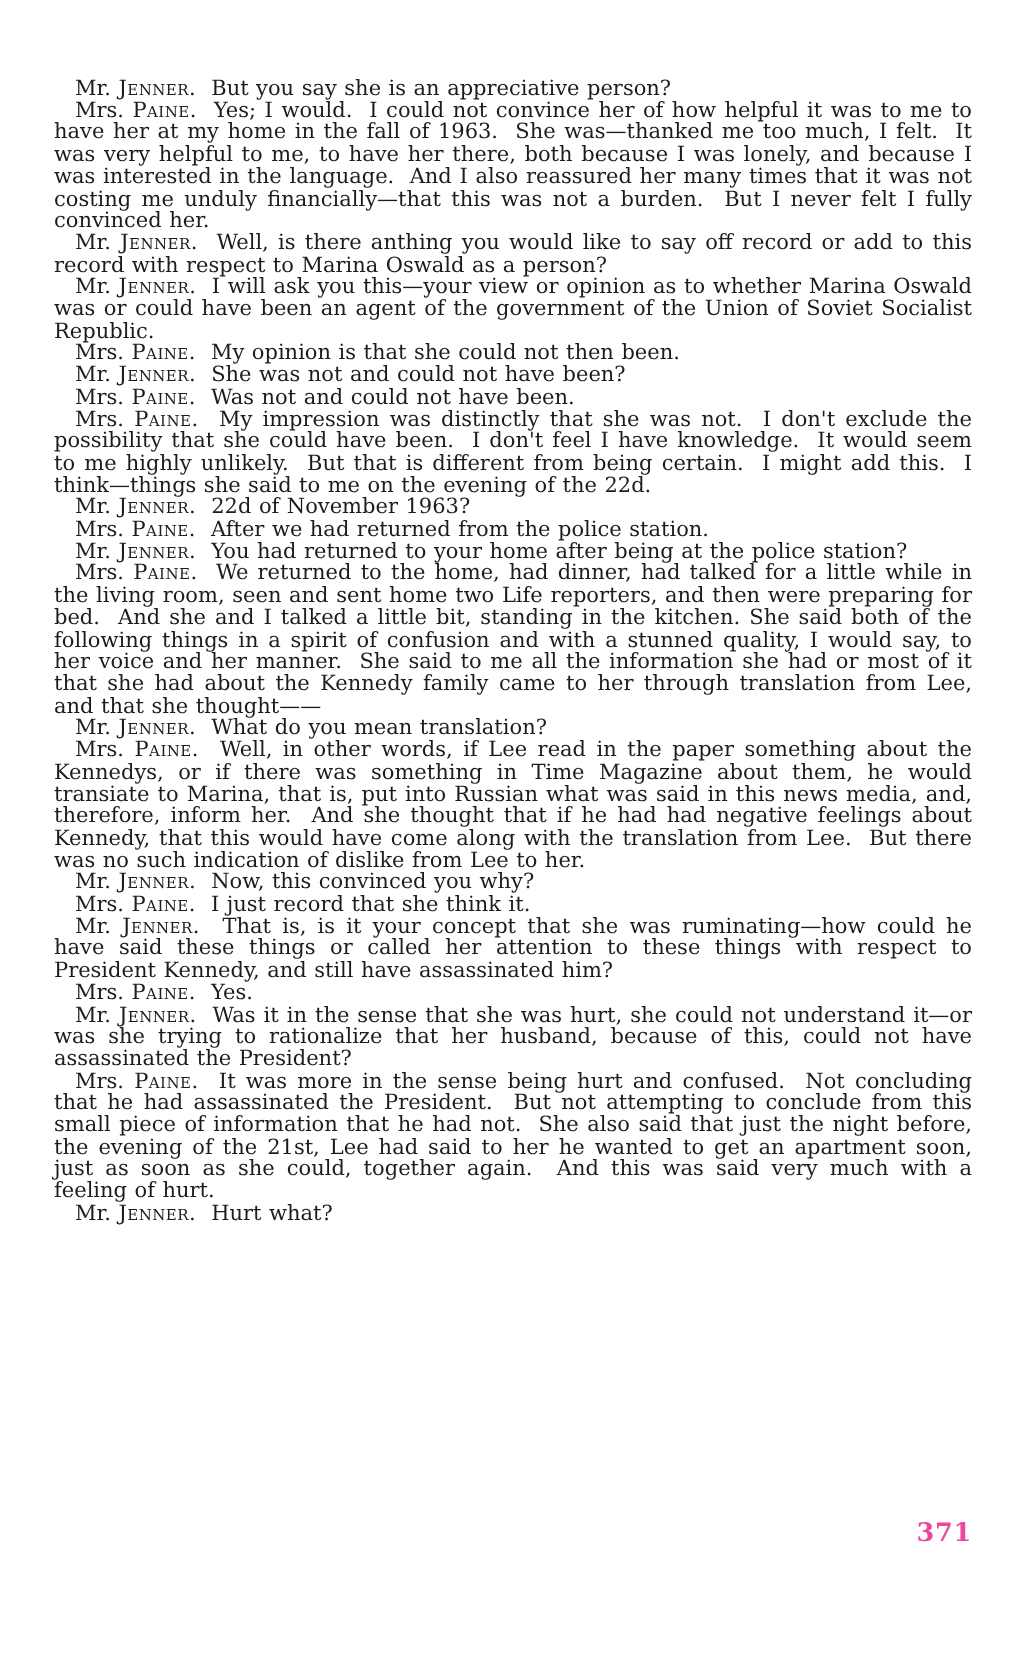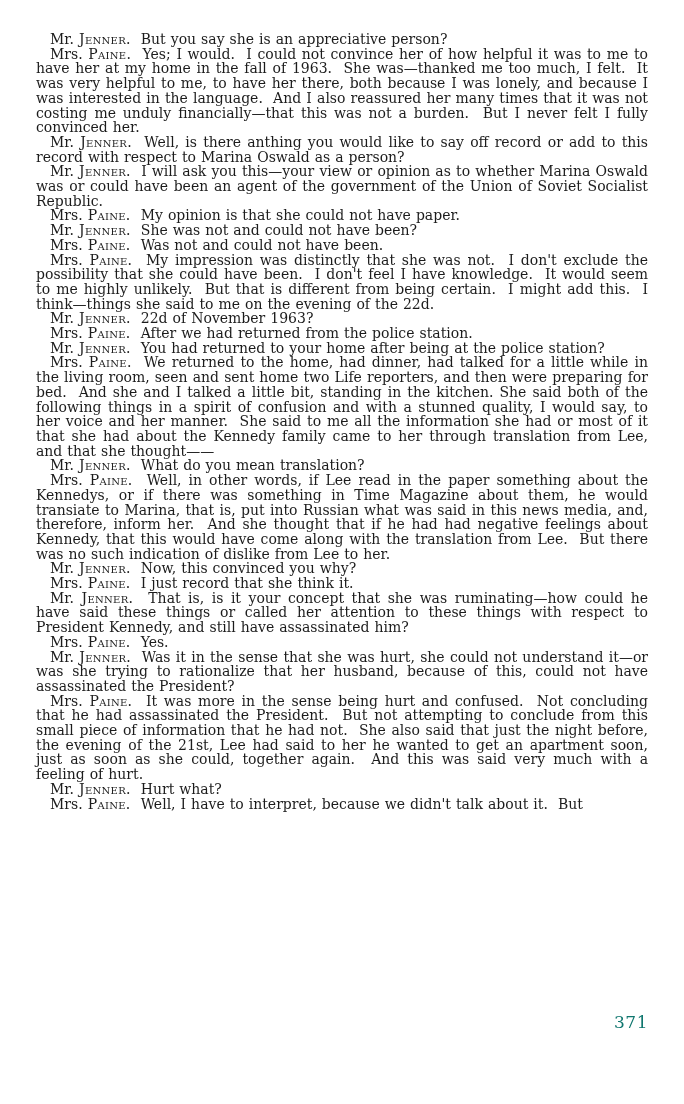--- a/index.html
+++ b/index.html
@@ -11,21 +11,21 @@
     position: relative;
     width: 684px;
     height: 1104px;
     background: #ffffff;
     overflow: hidden;
     font-family: "DejaVu Serif", "Liberation Serif", serif;
     color: #1c1c1c;
   }
   .transcript {
     position: absolute;
-    top: 32px;
+    top: 52px;
     left: 36px;
     width: 612px;
   }
   .para {
     margin: 0;
     font-size: 14px;
     line-height: 14.7px;
     text-align: justify;
     text-indent: 14px;
     white-space: pre-wrap;
@@ -34,47 +34,46 @@
   .speaker-title { }
   .speaker-name {
     font-variant: small-caps;
     letter-spacing: 0.3px;
   }
   .page-number {
     position: absolute;
     top: 1012px;
     right: 36px;
     font-size: 17px;
-    font-weight: normal;
+    font-weight: bold;
     letter-spacing: 0.5px;
-    color: #0f766e;
+    color: #ec4899;
   }
 </style>
 </head>
 <body>
 
 <div class="page">
   <div class="transcript" id="transcript">
       <p class="para"><span class="speaker-title">Mr.</span> <span class="speaker-name">Jenner.</span>  <span class="speech">But you say she is an appreciative person?</span></p>
       <p class="para"><span class="speaker-title">Mrs.</span> <span class="speaker-name">Paine.</span>  <span class="speech">Yes; I would.  I could not convince her of how helpful it was to me to have her at my home in the fall of 1963.  She was—thanked me too much, I felt.  It was very helpful to me, to have her there, both because I was lonely, and because I was interested in the language.  And I also reassured her many times that it was not costing me unduly financially—that this was not a burden.  But I never felt I fully convinced her.</span></p>
       <p class="para"><span class="speaker-title">Mr.</span> <span class="speaker-name">Jenner.</span>  <span class="speech">Well, is there anthing you would like to say off record or add to this record with respect to Marina Oswald as a person?</span></p>
       <p class="para"><span class="speaker-title">Mr.</span> <span class="speaker-name">Jenner.</span>  <span class="speech">I will ask you this—your view or opinion as to whether Marina Oswald was or could have been an agent of the government of the Union of Soviet Socialist Republic.</span></p>
-      <p class="para"><span class="speaker-title">Mrs.</span> <span class="speaker-name">Paine.</span>  <span class="speech">My opinion is that she could not have paper.</span></p>
+      <p class="para"><span class="speaker-title">Mrs.</span> <span class="speaker-name">Paine.</span>  <span class="speech">My opinion is that she could not then been.</span></p>
       <p class="para"><span class="speaker-title">Mr.</span> <span class="speaker-name">Jenner.</span>  <span class="speech">She was not and could not have been?</span></p>
       <p class="para"><span class="speaker-title">Mrs.</span> <span class="speaker-name">Paine.</span>  <span class="speech">Was not and could not have been.</span></p>
       <p class="para"><span class="speaker-title">Mrs.</span> <span class="speaker-name">Paine.</span>  <span class="speech">My impression was distinctly that she was not.  I don't exclude the possibility that she could have been.  I don't feel I have knowledge.  It would seem to me highly unlikely.  But that is different from being certain.  I might add this.  I think—things she said to me on the evening of the 22d.</span></p>
       <p class="para"><span class="speaker-title">Mr.</span> <span class="speaker-name">Jenner.</span>  <span class="speech">22d of November 1963?</span></p>
       <p class="para"><span class="speaker-title">Mrs.</span> <span class="speaker-name">Paine.</span>  <span class="speech">After we had returned from the police station.</span></p>
       <p class="para"><span class="speaker-title">Mr.</span> <span class="speaker-name">Jenner.</span>  <span class="speech">You had returned to your home after being at the police station?</span></p>
       <p class="para"><span class="speaker-title">Mrs.</span> <span class="speaker-name">Paine.</span>  <span class="speech">We returned to the home, had dinner, had talked for a little while in the living room, seen and sent home two Life reporters, and then were preparing for bed.  And she and I talked a little bit, standing in the kitchen. She said both of the following things in a spirit of confusion and with a stunned quality, I would say, to her voice and her manner.  She said to me all the information she had or most of it that she had about the Kennedy family came to her through translation from Lee, and that she thought——</span></p>
       <p class="para"><span class="speaker-title">Mr.</span> <span class="speaker-name">Jenner.</span>  <span class="speech">What do you mean translation?</span></p>
       <p class="para"><span class="speaker-title">Mrs.</span> <span class="speaker-name">Paine.</span>  <span class="speech">Well, in other words, if Lee read in the paper something about the Kennedys, or if there was something in Time Magazine about them, he would transiate to Marina, that is, put into Russian what was said in this news media, and, therefore, inform her.  And she thought that if he had had negative feelings about Kennedy, that this would have come along with the translation from Lee.  But there was no such indication of dislike from Lee to her.</span></p>
       <p class="para"><span class="speaker-title">Mr.</span> <span class="speaker-name">Jenner.</span>  <span class="speech">Now, this convinced you why?</span></p>
       <p class="para"><span class="speaker-title">Mrs.</span> <span class="speaker-name">Paine.</span>  <span class="speech">I just record that she think it.</span></p>
       <p class="para"><span class="speaker-title">Mr.</span> <span class="speaker-name">Jenner.</span>  <span class="speech">That is, is it your concept that she was ruminating—how could he have said these things or called her attention to these things with respect to President Kennedy, and still have assassinated him?</span></p>
       <p class="para"><span class="speaker-title">Mrs.</span> <span class="speaker-name">Paine.</span>  <span class="speech">Yes.</span></p>
       <p class="para"><span class="speaker-title">Mr.</span> <span class="speaker-name">Jenner.</span>  <span class="speech">Was it in the sense that she was hurt, she could not understand it—or was she trying to rationalize that her husband, because of this, could not have assassinated the President?</span></p>
       <p class="para"><span class="speaker-title">Mrs.</span> <span class="speaker-name">Paine.</span>  <span class="speech">It was more in the sense being hurt and confused.  Not concluding that he had assassinated the President.  But not attempting to conclude from this small piece of information that he had not.  She also said that just the night before, the evening of the 21st, Lee had said to her he wanted to get an apartment soon, just as soon as she could, together again.  And this was said very much with a feeling of hurt.</span></p>
       <p class="para"><span class="speaker-title">Mr.</span> <span class="speaker-name">Jenner.</span>  <span class="speech">Hurt what?</span></p>
-      <p class="para"><span class="speaker-title">Mrs.</span> <span class="speaker-name">Paine.</span>  <span class="speech">Well, I have to interpret, because we didn't talk about it.  But</span></p>
     </div>
   <div class="page-number">371</div>
 </div>
 
 </body></html>

